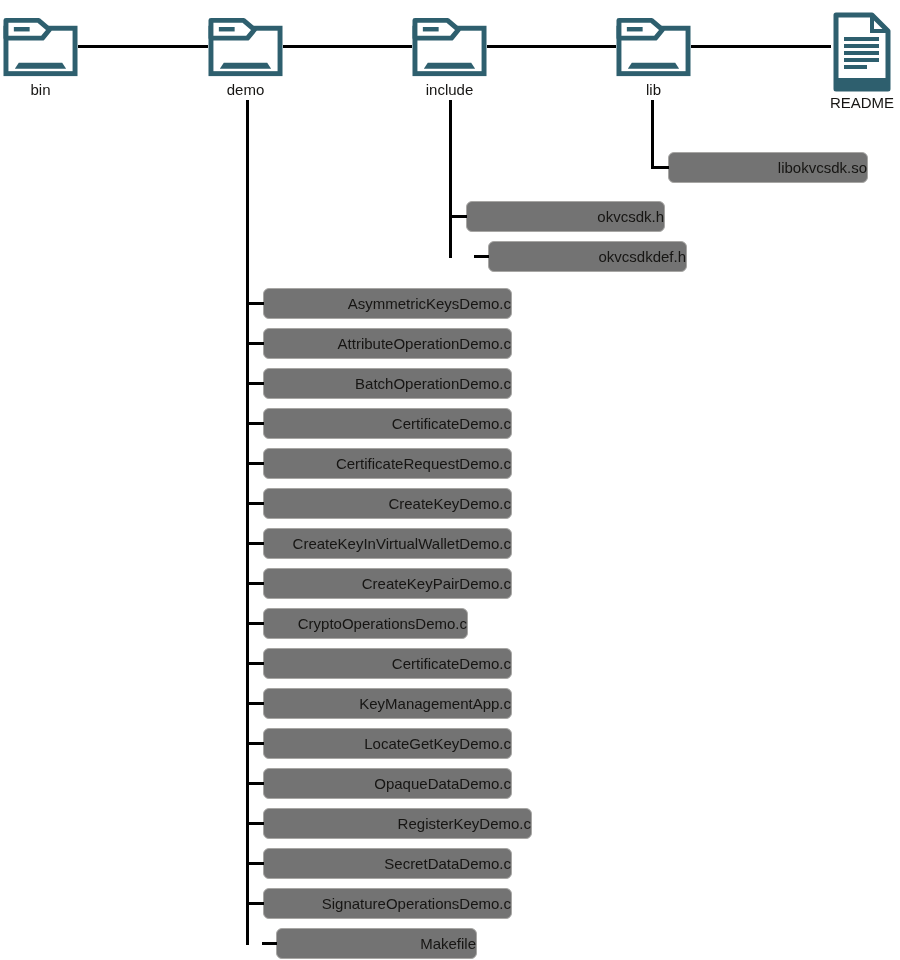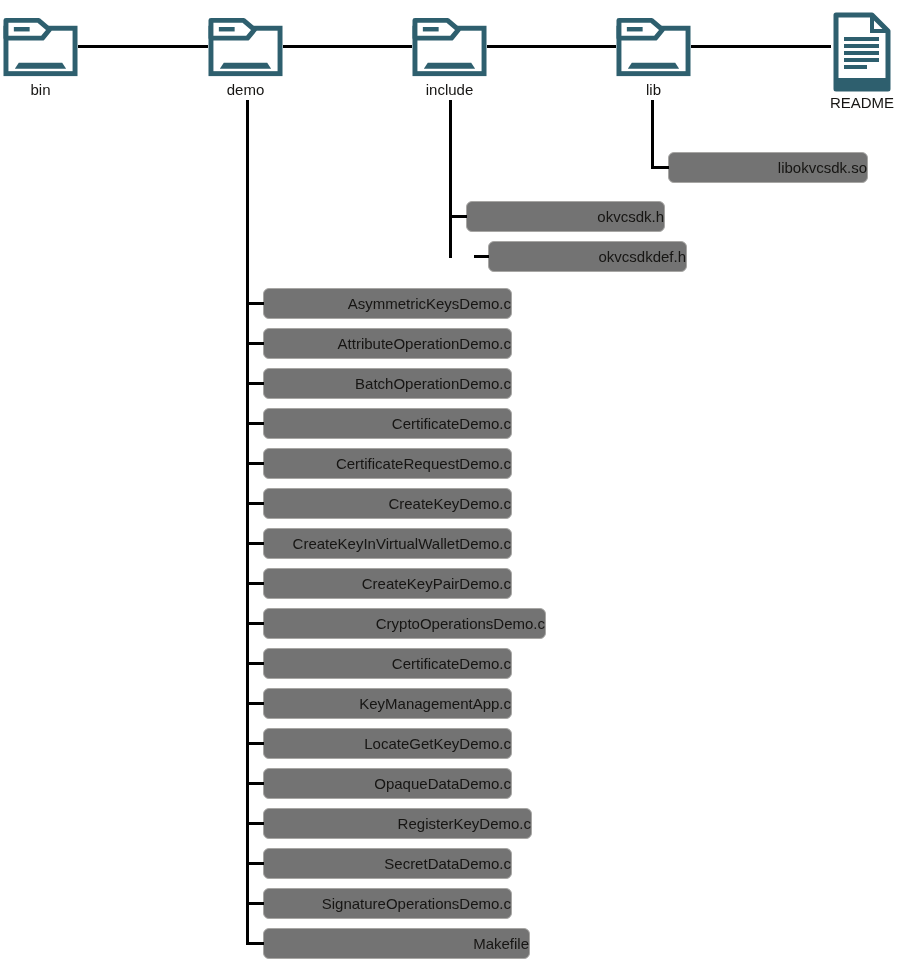--- a/index.html
+++ b/index.html
@@ -123,21 +123,21 @@
     </div>
   <div class="file-box" style="left:263px;top:488px;width:249px">
       <span>CreateKeyDemo.c</span>
     </div>
   <div class="file-box" style="left:263px;top:528px;width:249px">
       <span>CreateKeyInVirtualWalletDemo.c</span>
     </div>
   <div class="file-box" style="left:263px;top:568px;width:249px">
       <span>CreateKeyPairDemo.c</span>
     </div>
-  <div class="file-box" style="left:263px;top:608px;width:283px">
+  <div class="file-box" style="left:263px;top:608px;width:205px">
       <span>CryptoOperationsDemo.c</span>
     </div>
   <div class="file-box" style="left:263px;top:648px;width:249px">
       <span>CertificateDemo.c</span>
     </div>
   <div class="file-box" style="left:263px;top:728px;width:249px">
       <span>LocateGetKeyDemo.c</span>
     </div>
   <div class="file-box" style="left:263px;top:688px;width:249px">
       <span>KeyManagementApp.c</span>
@@ -147,17 +147,17 @@
     </div>
   <div class="file-box" style="left:263px;top:808px;width:269px">
       <span>RegisterKeyDemo.c</span>
     </div>
   <div class="file-box" style="left:263px;top:848px;width:249px">
       <span>SecretDataDemo.c</span>
     </div>
   <div class="file-box" style="left:263px;top:888px;width:249px">
       <span>SignatureOperationsDemo.c</span>
     </div>
-  <div class="file-box" style="left:263px;top:928px;width:267px">
+  <div class="file-box" style="left:276px;top:928px;width:201px">
       <span>Makefile</span>
     </div>
 
 </div>
 
 </body></html>

